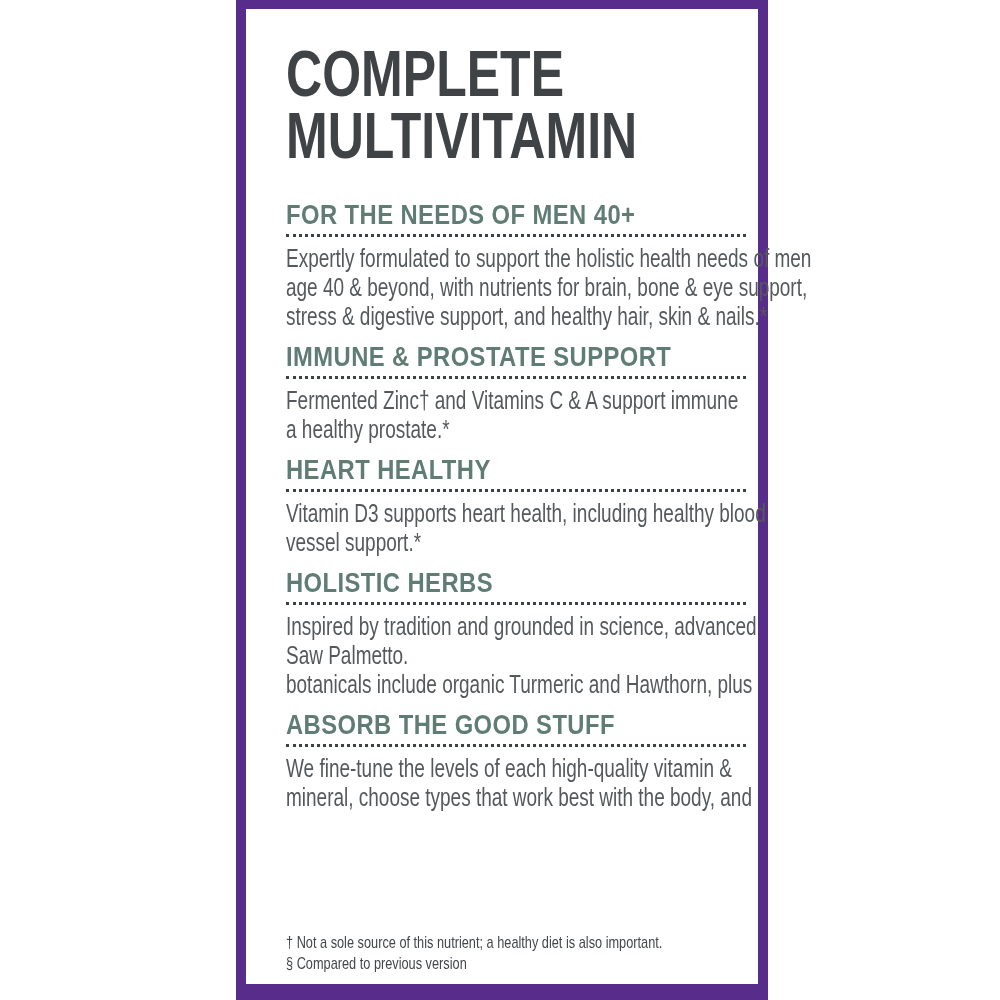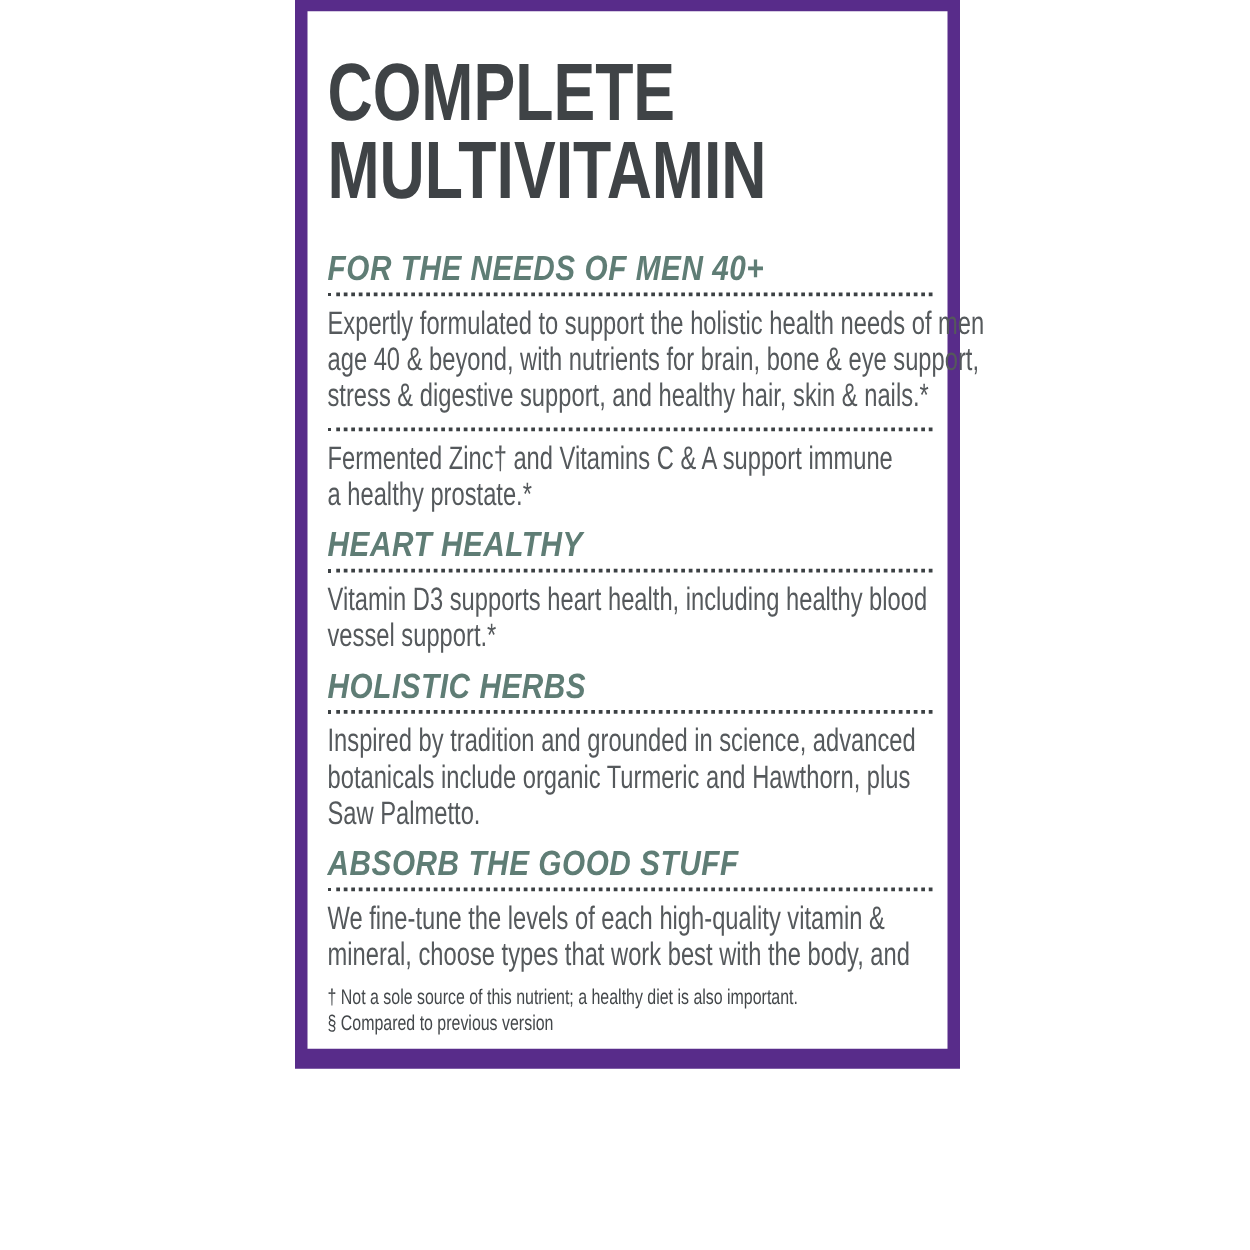--- a/index.html
+++ b/index.html
@@ -9,26 +9,27 @@
     height: 1000px;
     background: #ffffff;
     font-family: "Liberation Sans", sans-serif;
     overflow: hidden;
   }
   .label-frame {
     position: absolute;
     left: 236px;
     top: 0;
     width: 532px;
-    height: 855px;
+    height: 1000px;
     box-sizing: border-box;
     border-style: solid;
     border-color: #582c8a;
     border-width: 9px 10px 16px 10px;
     background: #ffffff;
+    padding-left: 24px;
   }
   .content {
     position: relative;
     box-sizing: border-box;
     width: 100%;
     height: 100%;
     padding: 20px 12px 0 16px;
   }
   .title {
     color: #3f4346;
@@ -44,21 +45,20 @@
     transform-origin: 0 50%;
   }
   .title .tline { display: block; }
   .section { margin-bottom: 11px; }
   .section-heading {
     color: #5f7d75;
     font-weight: 700;
     font-size: 28px;
     line-height: 30px;
     letter-spacing: 0.5px;
-    font-style: italic;
   }
   .section-heading .hline {
     display: inline-block;
     white-space: nowrap;
     transform: scaleX(0.85);
     transform-origin: 0 50%;
   }
   .dotted-rule {
     height: 0;
     border-bottom: 3px dotted #3c4144;
@@ -105,38 +105,39 @@
 
     <div class="section">
       <div class="section-heading"><span class="hline">FOR THE NEEDS OF MEN 40+</span></div>
       <div class="dotted-rule"></div>
       <div class="body-line"><span>Expertly formulated to support the holistic health needs of men</span></div>
       <div class="body-line"><span>age 40 &amp; beyond, with nutrients for brain, bone &amp; eye support,</span></div>
       <div class="body-line"><span>stress &amp; digestive support, and healthy hair, skin &amp; nails.*</span></div>
     </div>
 
     <div class="section">
+      <div class="section-heading"><span class="hline">IMMUNE &amp; PROSTATE SUPPORT</span></div>
       <div class="dotted-rule"></div>
       <div class="body-line"><span>Fermented Zinc† and Vitamins C &amp; A support immune</span></div>
       <div class="body-line"><span>a healthy prostate.*</span></div>
     </div>
 
     <div class="section">
       <div class="section-heading"><span class="hline">HEART HEALTHY</span></div>
       <div class="dotted-rule"></div>
       <div class="body-line"><span>Vitamin D3 supports heart health, including healthy blood</span></div>
       <div class="body-line"><span>vessel support.*</span></div>
     </div>
 
     <div class="section">
       <div class="section-heading"><span class="hline">HOLISTIC HERBS</span></div>
       <div class="dotted-rule"></div>
       <div class="body-line"><span>Inspired by tradition and grounded in science, advanced</span></div>
+      <div class="body-line"><span>Saw Palmetto.</span></div>
       <div class="body-line"><span>botanicals include organic Turmeric and Hawthorn, plus</span></div>
-      <div class="body-line"><span>Saw Palmetto.</span></div>
     </div>
 
     <div class="section">
       <div class="section-heading"><span class="hline">ABSORB THE GOOD STUFF</span></div>
       <div class="dotted-rule"></div>
       <div class="body-line"><span>We fine-tune the levels of each high-quality vitamin &amp;</span></div>
       <div class="body-line"><span>mineral, choose types that work best with the body, and</span></div>
     </div>
 
     <div class="footnotes">

